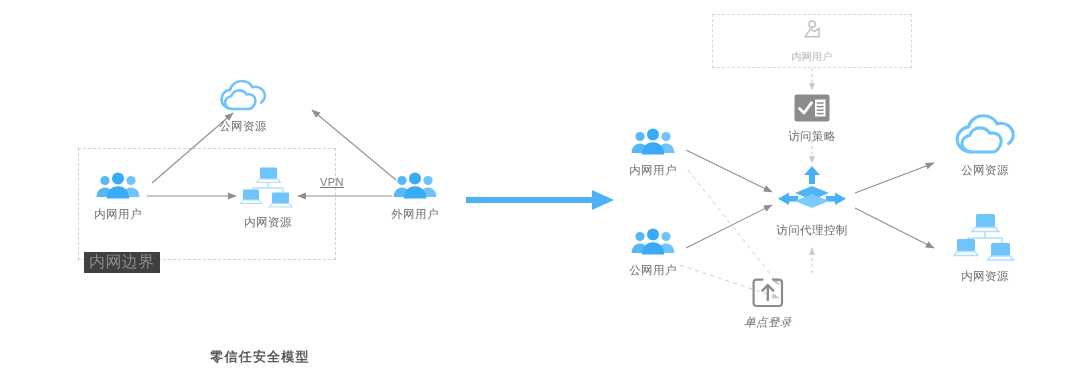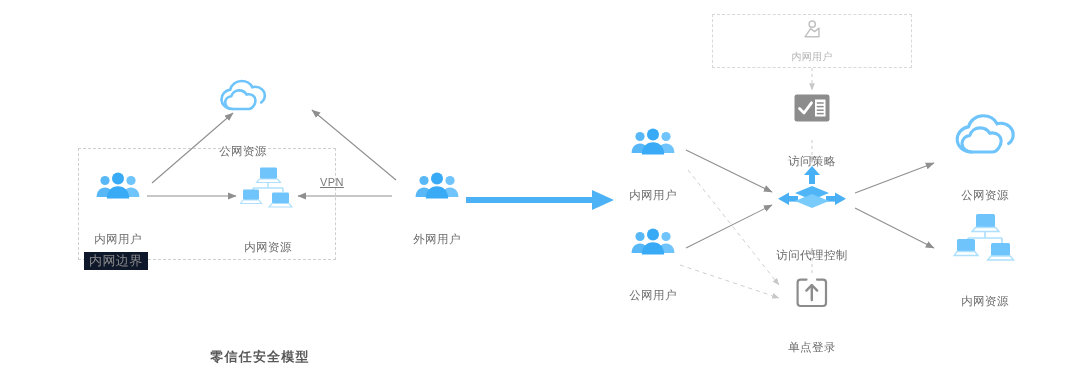--- a/index.html
+++ b/index.html
@@ -26,21 +26,20 @@
     overflow: visible;
   }
   .node {
     position: absolute;
     display: flex;
     flex-direction: column;
     align-items: center;
     justify-content: space-between;
     text-align: center;
     user-select: none;
-    gap: 25px;
   }
   .node .glyph {
     display: block;
     line-height: 0;
   }
   .node .caption {
     margin-top: 7px;
     font-size: 11.5px;
     color: #6b6b6b;
     letter-spacing: 0.4px;
@@ -63,23 +62,23 @@
     text-align: center;
   }
   .boundary-box {
     position: absolute;
     border: 1px dashed #cfcfcf;
     box-sizing: border-box;
     background: transparent;
   }
   .boundary-label {
     position: absolute;
-    font-size: 13px;
+    font-size: 16px;
     color: #8a8a8a;
-    background: #0f172a;
+    background: #404040;
     padding: 0 5px;
     white-space: nowrap;
     letter-spacing: 0.4px;
   }
   .risk-box {
     position: absolute;
     border: 1px dashed #d8d8d8;
     box-sizing: border-box;
     display: flex;
     align-items: center;
@@ -198,21 +197,21 @@
 
         <g>
           <rect x="32" y="26.5" width="17" height="11" rx="1.4" fill="#6ec4fb"></rect>
           <path d="M29,41 L52,41 L49,37.5 L32,37.5 z" fill="#ffffff" stroke="#aee0fd" stroke-width="1.2"></path>
         </g>
       </svg>
     </span>
     <span class="caption">内网资源</span>
   </div>
 
-  <div class="node" style="left:437px; top:172px; width:90px; margin-left:-45px;">
+  <div class="node" style="left:415px; top:172px; width:90px; margin-left:-45px;">
     <span class="glyph">
       <svg width="46" height="28" viewBox="0 0 46 28">
         <circle cx="10" cy="8.5" r="4.6" fill="#58b8f7"></circle>
         <path d="M1.6,25 C1.6,19.2 5.3,15.6 10,15.6 C14.7,15.6 18.4,19.2 18.4,25 z" fill="#58b8f7"></path>
         <circle cx="36" cy="8.5" r="4.6" fill="#6ec4fb"></circle>
         <path d="M27.6,25 C27.6,19.2 31.3,15.6 36,15.6 C40.7,15.6 44.4,19.2 44.4,25 z" fill="#6ec4fb"></path>
         <circle cx="23" cy="6.5" r="6" fill="#39aaf5"></circle>
         <path d="M11.8,26.5 C11.8,18.8 16.8,14.2 23,14.2 C29.2,14.2 34.2,18.8 34.2,26.5 z" fill="#39aaf5"></path>
       </svg>
     </span>
@@ -271,21 +270,21 @@
           <line x1="22.8" y1="9" x2="29.7" y2="9"></line>
           <line x1="22.8" y1="12.6" x2="29.7" y2="12.6"></line>
           <line x1="22.8" y1="16.2" x2="29.7" y2="16.2"></line>
           <line x1="22.8" y1="19.6" x2="29.7" y2="19.6"></line>
         </g>
       </svg>
     </span>
     <span class="caption">访问策略</span>
   </div>
 
-  <div class="node" style="left:812px; top:278px; width:100px; margin-left:-50px;">
+  <div class="node" style="left:768px; top:278px; width:100px; margin-left:-50px;font-style:italic;">
     <span class="glyph">
       <svg width="32" height="30" viewBox="0 0 32 30">
         <path d="M10.5,1.6 L4.6,1.6 C2.9,1.6 1.6,2.9 1.6,4.6 L1.6,25 C1.6,26.7 2.9,28 4.6,28 L27,28 C28.7,28 30,26.7 30,25 L30,4.6 C30,2.9 28.7,1.6 27,1.6 L21,1.6" fill="none" stroke="#8c8c8c" stroke-width="2.2" stroke-linecap="round"></path>
         <g fill="none" stroke="#8c8c8c" stroke-width="2.4" stroke-linecap="round" stroke-linejoin="round">
           <line x1="15.8" y1="22" x2="15.8" y2="7.4"></line>
           <polyline points="10.4,12.6 15.8,7 21.2,12.6"></polyline>
         </g>
       </svg>
     </span>
     <span class="caption">单点登录</span>

